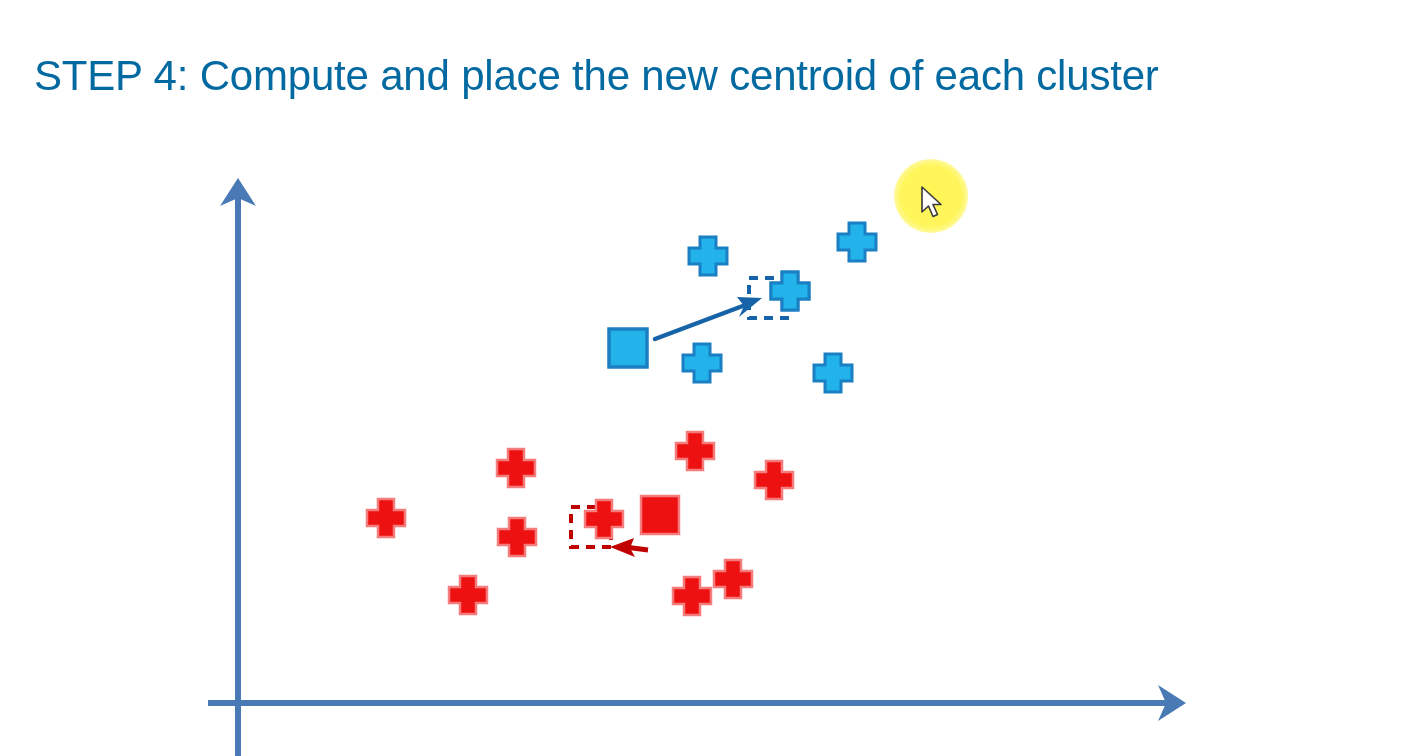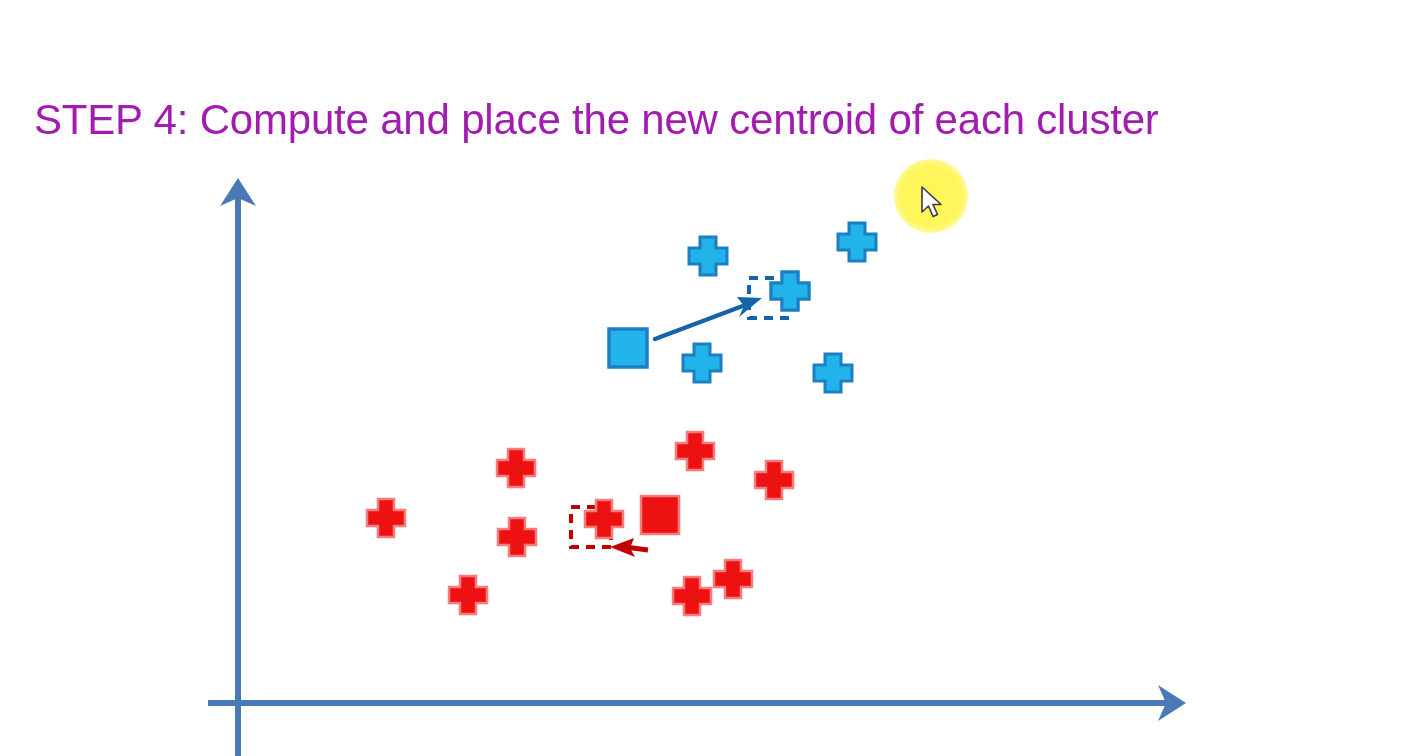--- a/index.html
+++ b/index.html
@@ -22,25 +22,24 @@
     height: 756px;
     background: #ffffff;
   }
 
   #slide-title {
     position: absolute;
     left: 34px;
     top: 52px;
     font-size: 42px;
     font-weight: 400;
-    color: #a21caf;
+    color: #0369a1;
     letter-spacing: -0.2px;
     white-space: nowrap;
     font-family: "Liberation Sans", sans-serif;
-    margin-top: 44px;
   }
 
   #plot-area {
     position: absolute;
     left: 0; top: 0;
     width: 1428px;
     height: 756px;
   }
 
   svg.layer {

